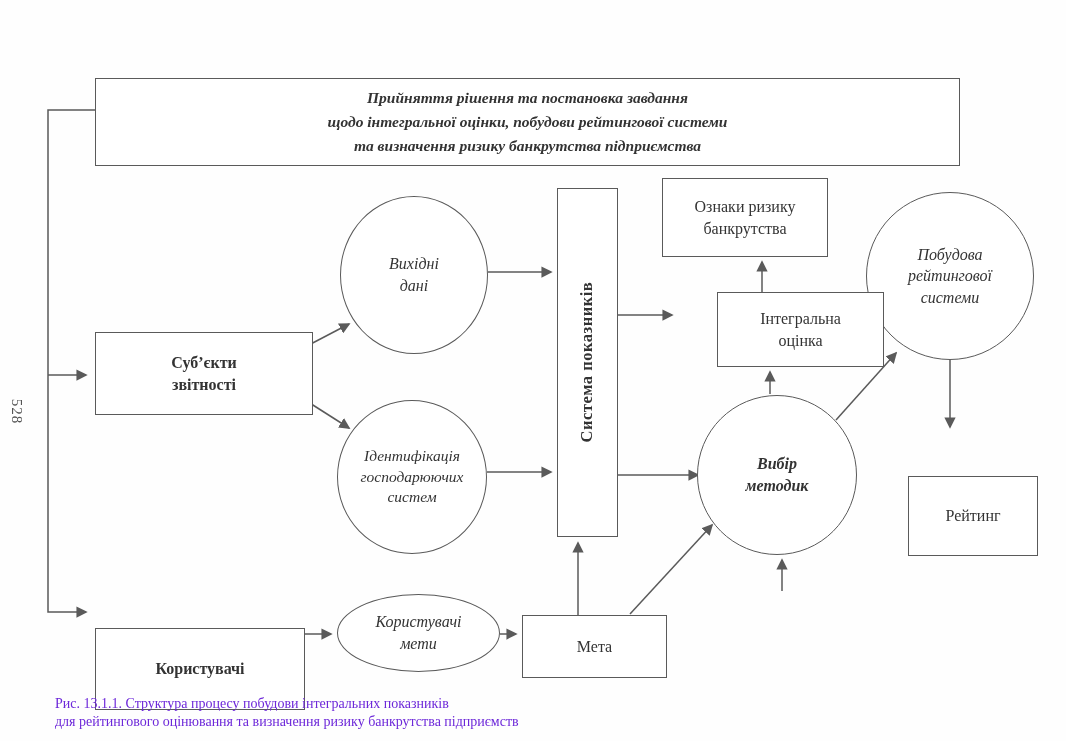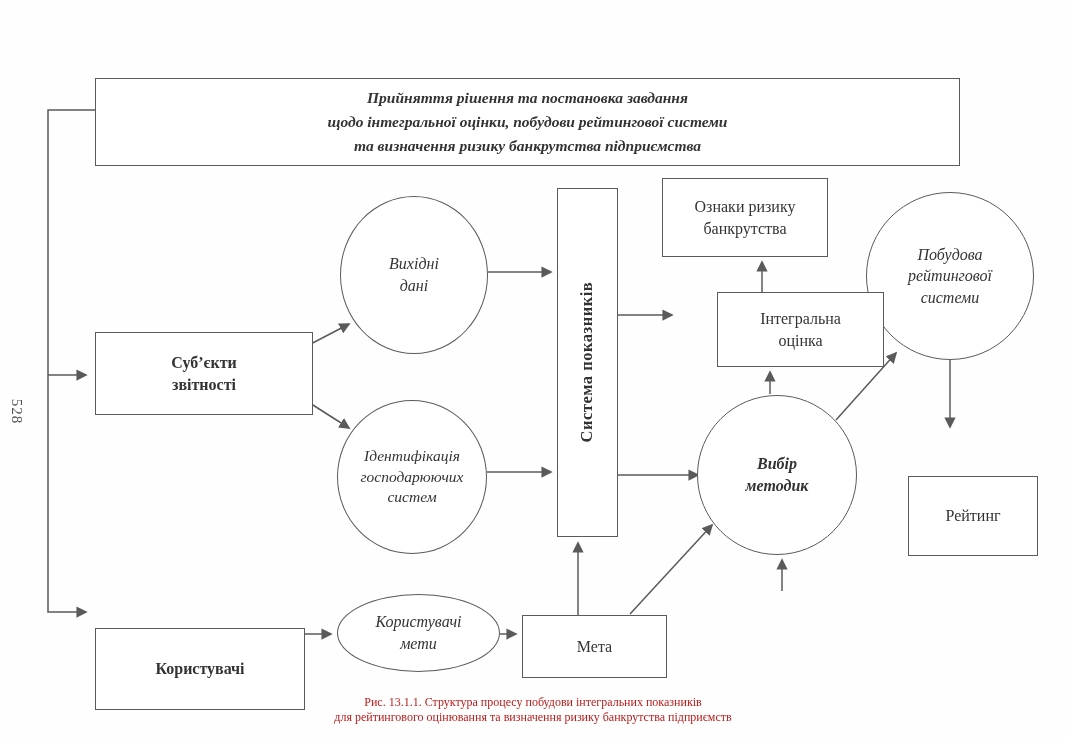--- a/index.html
+++ b/index.html
@@ -16,22 +16,22 @@
     text-align:center;white-space:pre-line;line-height:1.35;
   }
   .ellipse{border-radius:50%;}
   .bold{font-weight:bold;}
   .italic{font-style:italic;}
   .decision{font-weight:bold;font-style:italic;font-size:15.5px;line-height:1.55;}
   .f15{font-size:15.5px;}
   .f16{font-size:16px;}
   .vertical-label{transform:rotate(-90deg);white-space:nowrap;font-weight:bold;font-size:16.5px;letter-spacing:.5px;}
   .caption{
-    position:absolute;left:55px;top:695px;width:956px;text-align:center;
-    font-size:12px;line-height:1.25;white-space:pre-line;color:#b91c1c;
+    position:absolute;left:55px;top:695px;width:956px;text-align:left;
+    font-size:14px;line-height:1.25;white-space:pre-line;color:#6d28d9;
   }
   .page-num{
     position:absolute;left:-14px;top:403px;width:60px;text-align:center;
     transform:rotate(90deg);font-size:15px;color:#555;letter-spacing:1px;
   }
 </style>
 </head>
 <body>
 
 <div class="stage">

